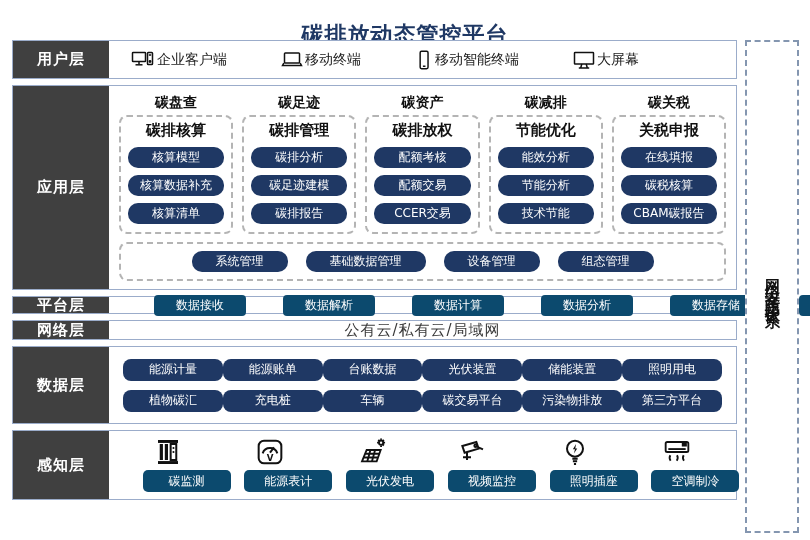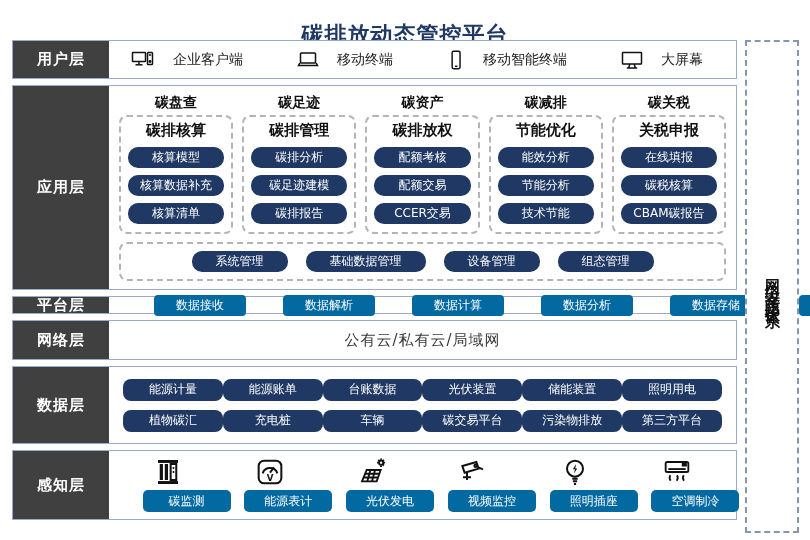--- a/index.html
+++ b/index.html
@@ -10,46 +10,46 @@
 
   .main { position:absolute; left:12px; top:40px; width:725px; display:flex; flex-direction:column; gap:6px; }
   .row { display:flex; border:1px solid #9bacca; background:#fff; }
   .row-label { width:96px; flex:0 0 96px; background:#404040; color:#fff; font-weight:bold;
                font-size:15px; display:flex; align-items:center; justify-content:center; letter-spacing:1px; }
   .row-content { flex:1; position:relative; min-width:0; }
 
   .row-user { height:39px; }
   .row-app { height:205px; }
   .row-platform { height:18px; }
-  .row-network { height:40px; }
+  .row-network { height:20px; }
   .row-data { height:78px; }
   .row-perception { height:70px; }
 
   
   .user-items { height:100%; display:flex; align-items:center; gap:52px; padding-left:20px; }
-  .user-item { display:flex; align-items:center; gap:16px; font-size:14px; color:#222;text-align:right; }
+  .user-item { display:flex; align-items:center; gap:0; font-size:14px; color:#222;text-align:right; }
   .icon svg { display:block; }
 
   
   .app-wrap { padding:8px 10px 8px; height:100%; display:flex; flex-direction:column; }
   .app-cols { display:flex; gap:9px; }
   .app-col { flex:1; display:flex; flex-direction:column; min-width:0; }
   .app-col-header { text-align:center; font-size:14px; font-weight:bold; color:#111; margin-bottom:3px; }
   .app-box { border:2px dashed #b4b4b4; border-radius:8px; padding:4px 7px 8px;
              display:flex; flex-direction:column; gap:7px; flex:1; }
   .app-box-title { text-align:center; font-size:15px; font-weight:bold; color:#111; }
   .chip-navy { background:#1f3864; color:#fff; font-size:12px; border-radius:10px; height:21px;
                display:flex; align-items:center; justify-content:center; white-space:nowrap; }
   .app-common { margin-top:8px; border:2px dashed #b4b4b4; border-radius:8px; height:42px;
                 display:flex; align-items:center; justify-content:center; gap:18px; }
   .app-common .chip-navy { padding:0 24px; }
 
   
   .platform-items { height:100%; display:flex; align-items:center; justify-content:space-evenly; padding:0 8px; }
-  .chip-gold { background:#0369a1; color:#fff; font-size:12px; border-radius:4px; height:21px;
+  .chip-gold { background:#0c4a6e; color:#fff; font-size:12px; border-radius:4px; height:21px;
                min-width:92px; padding:0 12px; display:flex; align-items:center; justify-content:center; white-space:nowrap;margin-left:37px; }
 
   
   .network-text { height:100%; display:flex; align-items:center; justify-content:center;
                   font-size:15px; color:#3a3a3a; letter-spacing:1px; }
 
   
   .data-grid { height:100%; display:flex; flex-direction:column; justify-content:center; gap:9px; padding:0 14px; }
   .data-row { display:flex; justify-content:space-between; }
   .data-row .chip-navy { width:108px; height:22px; border-radius:8px; }

